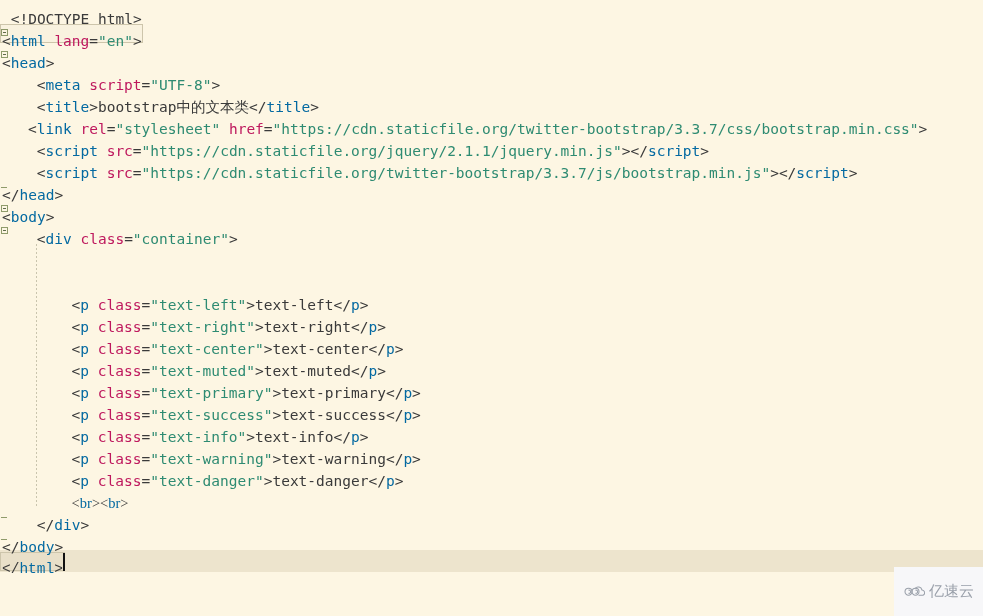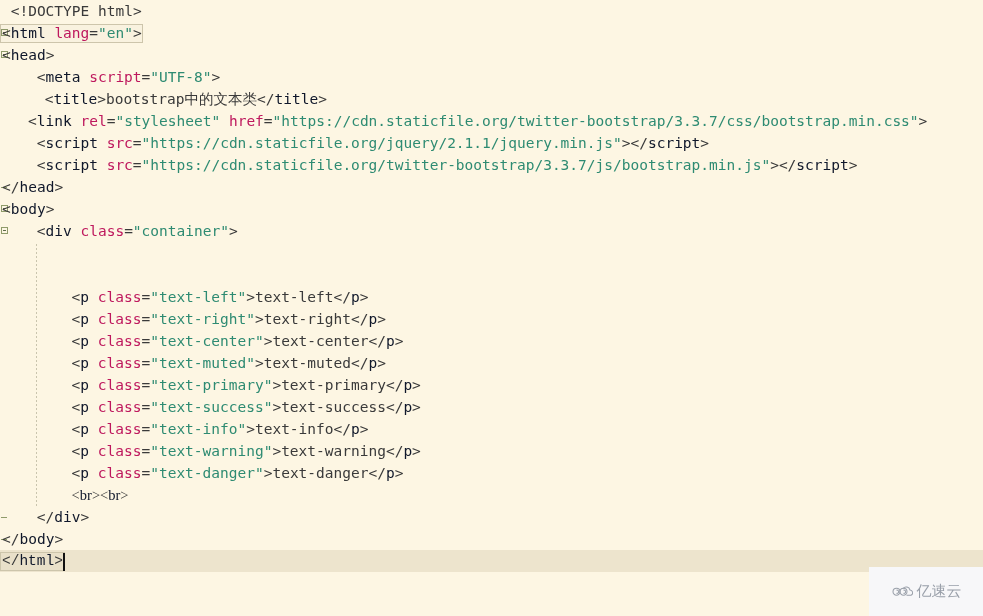--- a/index.html
+++ b/index.html
@@ -65,21 +65,21 @@
     position: absolute;
     width: 1px;
     background-image: linear-gradient(to bottom, #c9c4ad 0px, #c9c4ad 2px, transparent 2px, transparent 4px);
     background-size: 1px 4px;
   }
 
   
   .code-layer {
     position: absolute;
     left: 0;
-    top: 0;
+    top: 8px;
     width: 983px;
     height: 585px;
   }
   .line {
     position: absolute;
     left: 0;
     height: 22px;
     line-height: 22px;
     white-space: pre;
     font-family: "DejaVu Sans Mono", "Liberation Mono", monospace;
@@ -107,33 +107,33 @@
   
   .caret {
     position: absolute;
     width: 2px;
     height: 18px;
     background: #111111;
   }
 
   
   .tok-plain   { color: #3a3a3a; }
-  .tok-tag     { color: #0f172a; }
+  .tok-tag     { color: #0369a1; }
   .tok-attr    { color: #be185d; }
   .tok-val     { color: #2e8b72; }
   .tok-punct   { color: #3a3a3a; }
   .tok-text    { color: #3a3a3a; }
   .tok-cjk     { font-family: "DejaVu Sans", "Liberation Sans", sans-serif; }
 
   
   .watermark {
     position: absolute;
     right: 0;
     bottom: 0;
-    width: 114px;
+    width: 89px;
     height: 49px;
     background: #f7f7f9;
     display: flex;
     align-items: center;
     justify-content: center;
     gap: 4px;
   }
   .watermark .wm-logo {
     width: 22px;
     height: 16px;
@@ -171,21 +171,21 @@
   <div id="tag-boxes">
       <div class="tag-box" style="left: 0px; top: 24px; width: 143.2px; height: 19px; border-color: rgb(205, 197, 171);"></div>
       <div class="tag-box" style="left: 0px; top: 552px; width: 64.9px; height: 19px; border-color: rgb(205, 197, 171);"></div>
     </div>
 
   <div class="code-layer" id="code-layer">
       <div class="line" style="top: 0px; left: 10.7px;"><span class="tok-plain">&lt;!DOCTYPE html&gt;</span></div>
       <div class="line" style="top: 22px; left: 2px;"><span class="tok-punct">&lt;</span><span class="tok-tag">html</span><span class="tok-plain"> </span><span class="tok-attr">lang</span><span class="tok-punct">=</span><span class="tok-val">"en"</span><span class="tok-punct">&gt;</span></div>
       <div class="line" style="top: 44px; left: 2px;"><span class="tok-punct">&lt;</span><span class="tok-tag">head</span><span class="tok-punct">&gt;</span></div>
       <div class="line" style="top: 66px; left: 36.8px;"><span class="tok-punct">&lt;</span><span class="tok-tag">meta</span><span class="tok-plain"> </span><span class="tok-attr">script</span><span class="tok-punct">=</span><span class="tok-val">"UTF-8"</span><span class="tok-punct">&gt;</span></div>
-      <div class="line" style="top: 88px; left: 36.8px; margin-left: 8px;"><span class="tok-punct">&lt;</span><span class="tok-tag">title</span><span class="tok-punct">&gt;</span><span class="tok-text">bootstrap</span><span class="tok-text tok-cjk">中的文本类</span><span class="tok-punct">&lt;/</span><span class="tok-tag">title</span><span class="tok-punct">&gt;</span></div>
+      <div class="line" style="top: 88px; left: 36.8px;"><span class="tok-punct">&lt;</span><span class="tok-tag">title</span><span class="tok-punct">&gt;</span><span class="tok-text">bootstrap</span><span class="tok-text tok-cjk">中的文本类</span><span class="tok-punct">&lt;/</span><span class="tok-tag">title</span><span class="tok-punct">&gt;</span></div>
       <div class="line" style="top: 110px; left: 28.1px;"><span class="tok-punct">&lt;</span><span class="tok-tag">link</span><span class="tok-plain"> </span><span class="tok-attr">rel</span><span class="tok-punct">=</span><span class="tok-val">"stylesheet"</span><span class="tok-plain"> </span><span class="tok-attr">href</span><span class="tok-punct">=</span><span class="tok-val">"https://cdn.staticfile.org/twitter-bootstrap/3.3.7/css/bootstrap.min.css"</span><span class="tok-punct">&gt;</span></div>
       <div class="line" style="top: 132px; left: 36.8px;"><span class="tok-punct">&lt;</span><span class="tok-tag">script</span><span class="tok-plain"> </span><span class="tok-attr">src</span><span class="tok-punct">=</span><span class="tok-val">"https://cdn.staticfile.org/jquery/2.1.1/jquery.min.js"</span><span class="tok-punct">&gt;</span><span class="tok-punct">&lt;/</span><span class="tok-tag">script</span><span class="tok-punct">&gt;</span></div>
       <div class="line" style="top: 154px; left: 36.8px;"><span class="tok-punct">&lt;</span><span class="tok-tag">script</span><span class="tok-plain"> </span><span class="tok-attr">src</span><span class="tok-punct">=</span><span class="tok-val">"https://cdn.staticfile.org/twitter-bootstrap/3.3.7/js/bootstrap.min.js"</span><span class="tok-punct">&gt;</span><span class="tok-punct">&lt;/</span><span class="tok-tag">script</span><span class="tok-punct">&gt;</span></div>
       <div class="line" style="top: 176px; left: 2px;"><span class="tok-punct">&lt;/</span><span class="tok-tag">head</span><span class="tok-punct">&gt;</span></div>
       <div class="line" style="top: 198px; left: 2px;"><span class="tok-punct">&lt;</span><span class="tok-tag">body</span><span class="tok-punct">&gt;</span></div>
       <div class="line" style="top: 220px; left: 36.8px;"><span class="tok-punct">&lt;</span><span class="tok-tag">div</span><span class="tok-plain"> </span><span class="tok-attr">class</span><span class="tok-punct">=</span><span class="tok-val">"container"</span><span class="tok-punct">&gt;</span></div>
       <div class="line" style="top: 264px; left: 2px;"></div>
       <div class="line" style="top: 286px; left: 71.6px;"><span class="tok-punct">&lt;</span><span class="tok-tag">p</span><span class="tok-plain"> </span><span class="tok-attr">class</span><span class="tok-punct">=</span><span class="tok-val">"text-left"</span><span class="tok-punct">&gt;</span><span class="tok-text">text-left</span><span class="tok-punct">&lt;/</span><span class="tok-tag">p</span><span class="tok-punct">&gt;</span></div>
       <div class="line" style="top: 308px; left: 71.6px;"><span class="tok-punct">&lt;</span><span class="tok-tag">p</span><span class="tok-plain"> </span><span class="tok-attr">class</span><span class="tok-punct">=</span><span class="tok-val">"text-right"</span><span class="tok-punct">&gt;</span><span class="tok-text">text-right</span><span class="tok-punct">&lt;/</span><span class="tok-tag">p</span><span class="tok-punct">&gt;</span></div>
       <div class="line" style="top: 330px; left: 71.6px;"><span class="tok-punct">&lt;</span><span class="tok-tag">p</span><span class="tok-plain"> </span><span class="tok-attr">class</span><span class="tok-punct">=</span><span class="tok-val">"text-center"</span><span class="tok-punct">&gt;</span><span class="tok-text">text-center</span><span class="tok-punct">&lt;/</span><span class="tok-tag">p</span><span class="tok-punct">&gt;</span></div>

